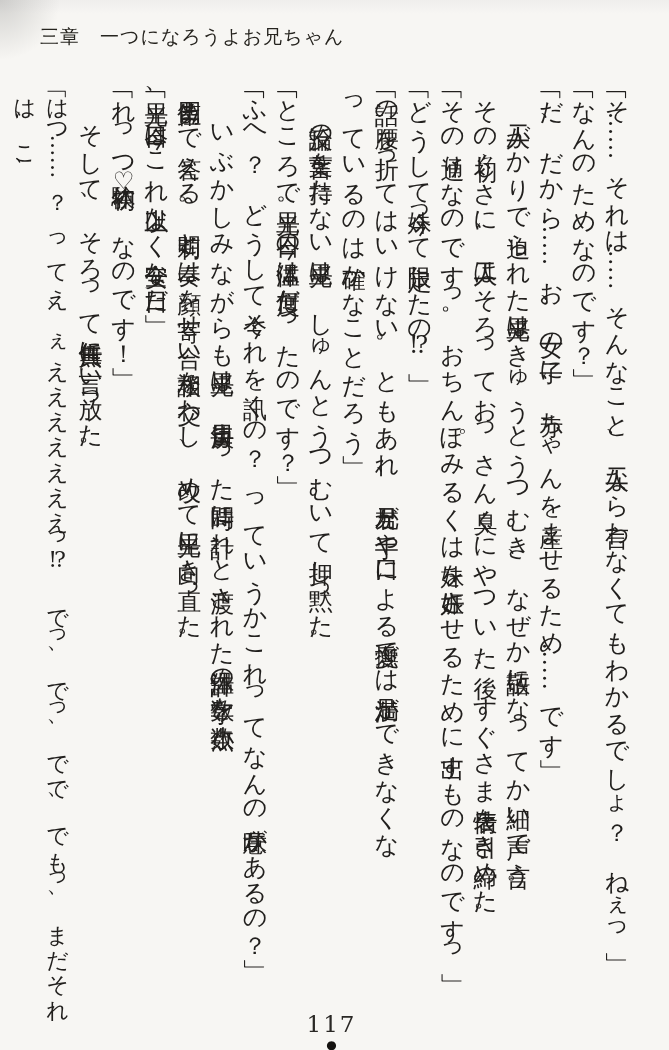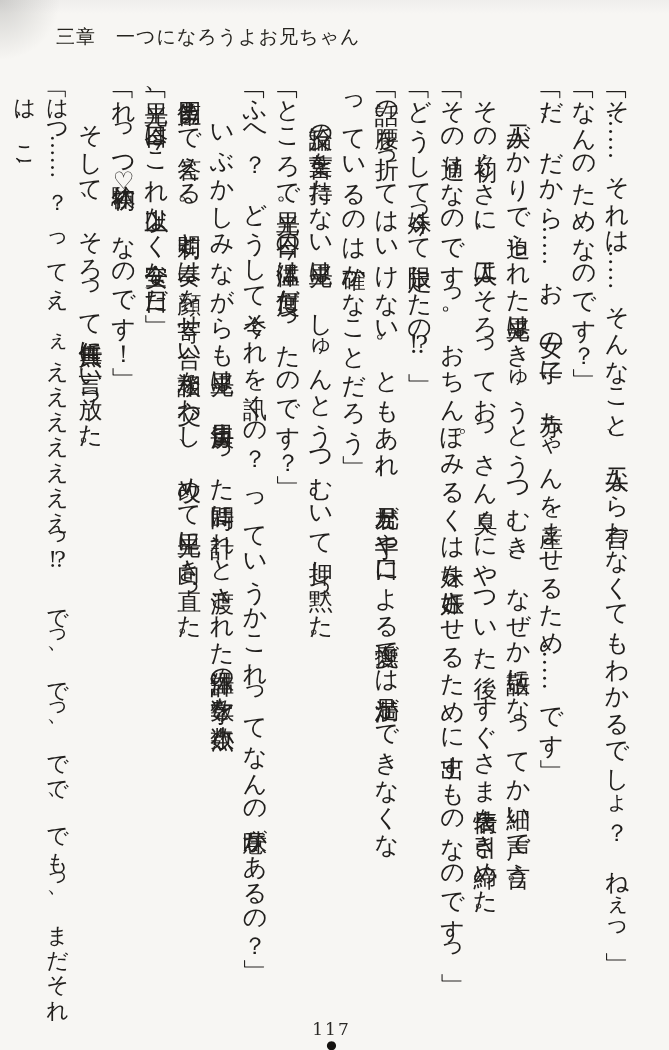--- a/index.html
+++ b/index.html
@@ -22,21 +22,20 @@
     inset: 0;
   }
   .chapter-header {
     position: absolute;
     left: 40px;
     top: 24px;
     font-size: 19px;
     letter-spacing: 1px;
     white-space: nowrap;
     color: #26241f;
-    margin-left: 16px;
   }
   .text-block {
     position: absolute;
     top: 84px;
     right: 36px;
     height: 968px;
     writing-mode: vertical-rl;
     text-orientation: mixed;
     font-size: 24px;
     line-height: 32.9px;
@@ -54,21 +53,21 @@
     font-size: 22px;
   }
   .page-footer {
     position: absolute;
     left: 0;
     right: 6px;
     bottom: 0;
     text-align: center;
   }
   .page-number {
-    font-size: 17px;
+    font-size: 23px;
     letter-spacing: 2px;
     color: #2a2825;
     line-height: 1.2;
   }
   .footer-dot {
     font-size: 12px;
     line-height: 10px;
     color: #141210;
     margin-top: 1px;
   }

